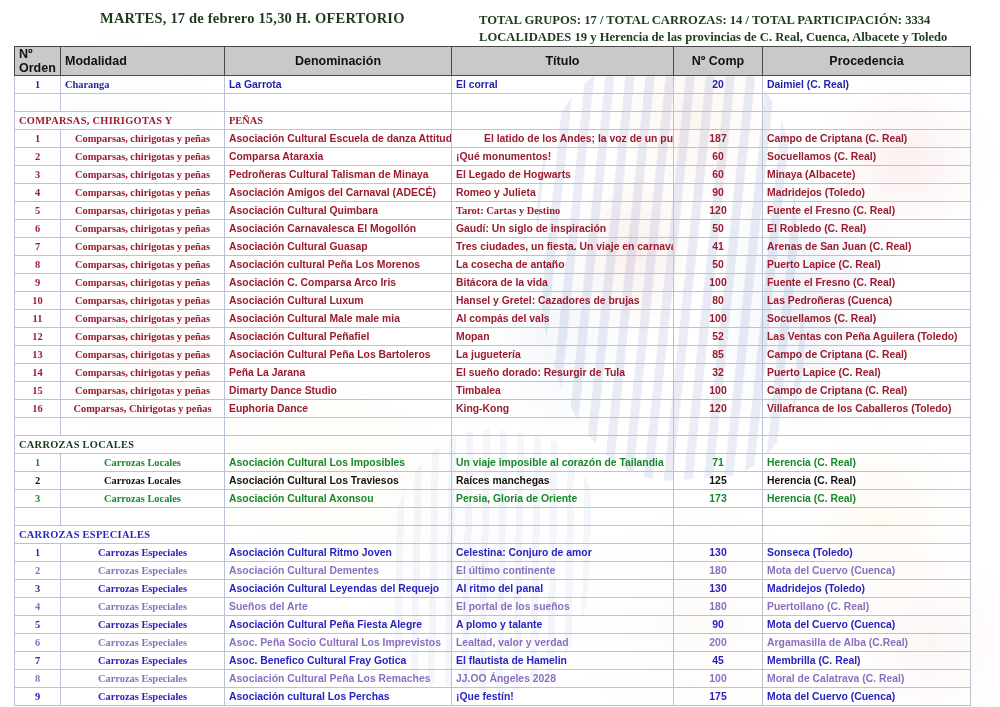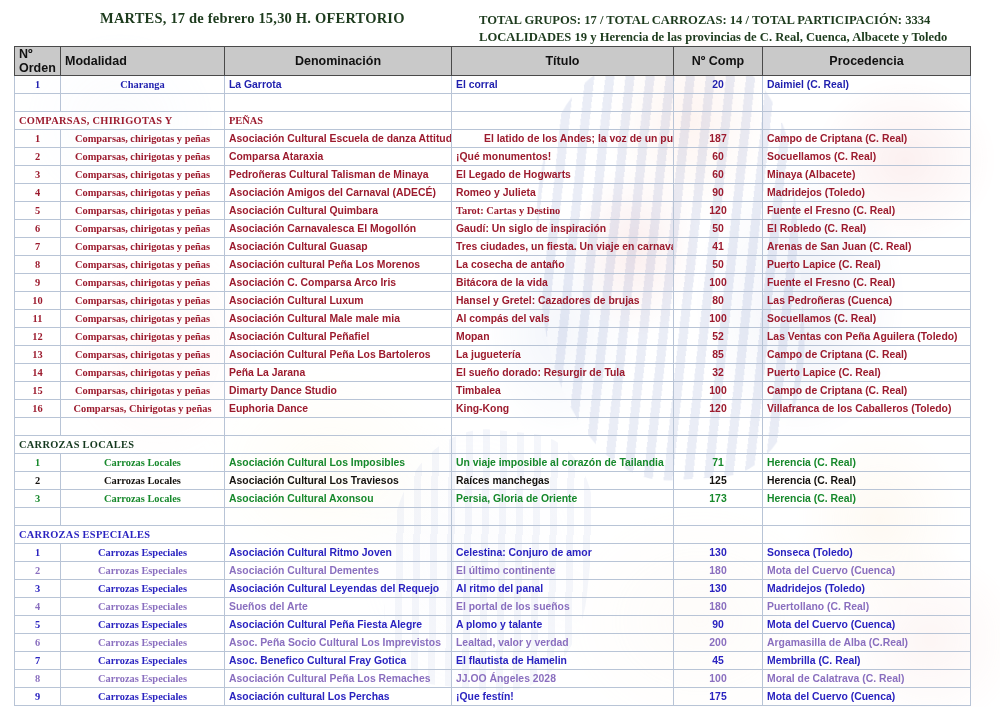--- a/index.html
+++ b/index.html
@@ -176,21 +176,21 @@
       <th class="th-merge2">Modalidad</th>
       <th>Denominación</th>
       <th>Título</th>
       <th>Nº Comp</th>
       <th>Procedencia</th>
     </tr>
   </thead>
   <tbody id="grid-body">
       <tr>
         <td class="num serif" style="color: rgb(31, 31, 174); text-align: center;">1</td>
-        <td class=" serif" style="color: rgb(31, 31, 174); text-align: center;">Charanga</td>
+        <td class=" serif" style="color: rgb(31, 31, 174); text-align: left;">Charanga</td>
         <td class="bodytxt sans" style="color: rgb(31, 31, 174); text-align: left;">La Garrota</td>
         <td class="bodytxt sans" style="color: rgb(31, 31, 174); text-align: left;">El corral</td>
         <td class="cnt sans" style="color: rgb(31, 31, 174); text-align: center;">20</td>
         <td class="bodytxt sans" style="color: rgb(31, 31, 174); text-align: left;">Daimiel  (C. Real)</td>
       </tr>
       <tr class="blank">
         <td></td>
         <td></td>
         <td></td>
         <td></td>

